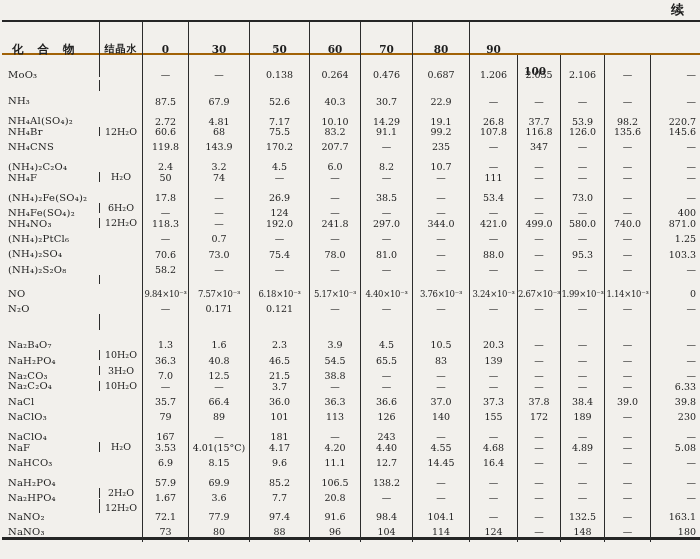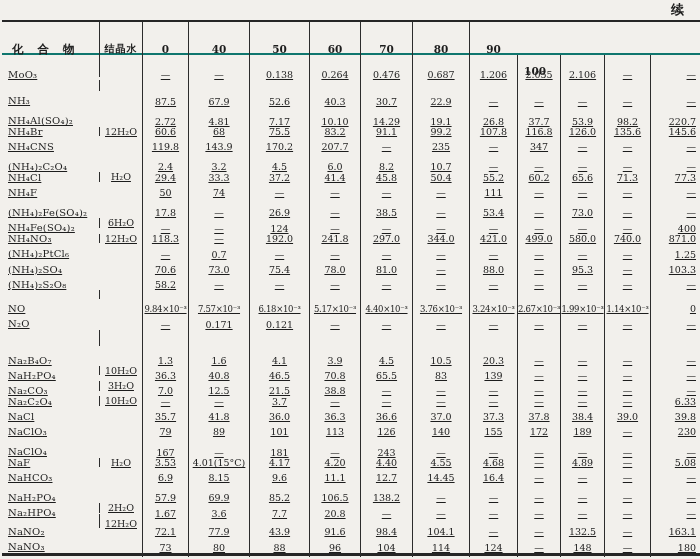--- a/index.html
+++ b/index.html
@@ -17,22 +17,22 @@
   }
   .tbl{
     position:absolute;left:2px;top:20px;width:698px;
     border-top:2px solid #262626;
     border-bottom:3px solid #262626;
   }
   .hrow,.row{
     display:grid;
     grid-template-columns:97px 43px 46px 61px 60px 51px 52px 57px 48px 43px 44px 46px 1fr;
   }
-  .hrow{height:31px;border-bottom:2px solid #0f766e;text-align:center;}
-  .row{height:15.3px;text-decoration:underline;}
+  .hrow{height:31px;border-bottom:2px solid #a16207;text-align:center;}
+  .row{height:15.3px;}
   .cell{
     border-left:1px solid #2c2c2c;
     display:flex;align-items:center;justify-content:center;
     font-size:9.5px;line-height:1;white-space:nowrap;overflow:visible;
   }
   .c0{border-left:none;}
   .hcell{font-weight:bold;font-size:10.5px;}
   .hcell.c0{justify-content:flex-start;padding-left:10px;word-spacing:10px;font-size:11.5px;}
   .hcell.c1{font-size:10px;letter-spacing:1px;}
   .hcell.c12{justify-content:flex-end;padding-right:14px;margin-top:44px;}
@@ -45,21 +45,21 @@
 </head>
 <body>
 
 <div class="paper">
   <div class="cont-label">续</div>
   <div class="tbl">
     <div class="hrow">
         <div class="cell hcell c0">化 合 物</div>
         <div class="cell hcell c1">结晶水</div>
         <div class="cell hcell c2">0</div>
-        <div class="cell hcell c6">40</div>
+        <div class="cell hcell c5">30</div>
         <div class="cell hcell c7">50</div>
         <div class="cell hcell c8">60</div>
         <div class="cell hcell c9">70</div>
         <div class="cell hcell c10">80</div>
         <div class="cell hcell c11">90</div>
         <div class="cell hcell c12">100</div>
       </div>
     <div>
         <div class="row spacer" style="height: 10px;">
           <div class="cell c0"></div>
@@ -175,35 +175,20 @@
           <div class="cell c5 val">6.0</div>
           <div class="cell c6 val">8.2</div>
           <div class="cell c7 val">10.7</div>
           <div class="cell c8 val">—</div>
           <div class="cell c9 val">—</div>
           <div class="cell c10 val">—</div>
           <div class="cell c11 val">—</div>
           <div class="cell c12 val lastcol">—</div>
         </div>
         <div class="row">
-          <div class="cell c0 compound">NH₄Cl</div>
-          <div class="cell c1 water"></div>
-          <div class="cell c2 val">29.4</div>
-          <div class="cell c3 val">33.3</div>
-          <div class="cell c4 val">37.2</div>
-          <div class="cell c5 val">41.4</div>
-          <div class="cell c6 val">45.8</div>
-          <div class="cell c7 val">50.4</div>
-          <div class="cell c8 val">55.2</div>
-          <div class="cell c9 val">60.2</div>
-          <div class="cell c10 val">65.6</div>
-          <div class="cell c11 val">71.3</div>
-          <div class="cell c12 val lastcol">77.3</div>
-        </div>
-        <div class="row">
           <div class="cell c0 compound">NH₄F</div>
           <div class="cell c1 water"></div>
           <div class="cell c2 val">50</div>
           <div class="cell c3 val">74</div>
           <div class="cell c4 val">—</div>
           <div class="cell c5 val">—</div>
           <div class="cell c6 val">—</div>
           <div class="cell c7 val">—</div>
           <div class="cell c8 val">111</div>
           <div class="cell c9 val">—</div>
@@ -359,37 +344,37 @@
           <div class="cell c9"></div>
           <div class="cell c10"></div>
           <div class="cell c11"></div>
           <div class="cell c12"></div>
         </div>
         <div class="row">
           <div class="cell c0 compound">Na₂B₄O₇</div>
           <div class="cell c1 water">10H₂O</div>
           <div class="cell c2 val">1.3</div>
           <div class="cell c3 val">1.6</div>
-          <div class="cell c4 val">4.1</div>
+          <div class="cell c4 val">2.3</div>
           <div class="cell c5 val">3.9</div>
           <div class="cell c6 val">4.5</div>
           <div class="cell c7 val">10.5</div>
           <div class="cell c8 val">20.3</div>
           <div class="cell c9 val">—</div>
           <div class="cell c10 val">—</div>
           <div class="cell c11 val">—</div>
           <div class="cell c12 val lastcol">—</div>
         </div>
         <div class="row">
           <div class="cell c0 compound">NaH₂PO₄</div>
           <div class="cell c1 water">3H₂O</div>
           <div class="cell c2 val">36.3</div>
           <div class="cell c3 val">40.8</div>
           <div class="cell c4 val">46.5</div>
-          <div class="cell c5 val">70.8</div>
+          <div class="cell c5 val">54.5</div>
           <div class="cell c6 val">65.5</div>
           <div class="cell c7 val">83</div>
           <div class="cell c8 val">139</div>
           <div class="cell c9 val">—</div>
           <div class="cell c10 val">—</div>
           <div class="cell c11 val">—</div>
           <div class="cell c12 val lastcol">—</div>
         </div>
         <div class="row">
           <div class="cell c0 compound">Na₂CO₃</div>
@@ -418,21 +403,21 @@
           <div class="cell c8 val">—</div>
           <div class="cell c9 val">—</div>
           <div class="cell c10 val">—</div>
           <div class="cell c11 val">—</div>
           <div class="cell c12 val lastcol">6.33</div>
         </div>
         <div class="row">
           <div class="cell c0 compound">NaCl</div>
           <div class="cell c1 water"></div>
           <div class="cell c2 val">35.7</div>
-          <div class="cell c3 val">41.8</div>
+          <div class="cell c3 val">66.4</div>
           <div class="cell c4 val">36.0</div>
           <div class="cell c5 val">36.3</div>
           <div class="cell c6 val">36.6</div>
           <div class="cell c7 val">37.0</div>
           <div class="cell c8 val">37.3</div>
           <div class="cell c9 val">37.8</div>
           <div class="cell c10 val">38.4</div>
           <div class="cell c11 val">39.0</div>
           <div class="cell c12 val lastcol">39.8</div>
         </div>
@@ -539,21 +524,21 @@
           <div class="cell c9"></div>
           <div class="cell c10"></div>
           <div class="cell c11"></div>
           <div class="cell c12"></div>
         </div>
         <div class="row">
           <div class="cell c0 compound">NaNO₂</div>
           <div class="cell c1 water"></div>
           <div class="cell c2 val">72.1</div>
           <div class="cell c3 val">77.9</div>
-          <div class="cell c4 val">43.9</div>
+          <div class="cell c4 val">97.4</div>
           <div class="cell c5 val">91.6</div>
           <div class="cell c6 val">98.4</div>
           <div class="cell c7 val">104.1</div>
           <div class="cell c8 val">—</div>
           <div class="cell c9 val">—</div>
           <div class="cell c10 val">132.5</div>
           <div class="cell c11 val">—</div>
           <div class="cell c12 val lastcol">163.1</div>
         </div>
         <div class="row">

